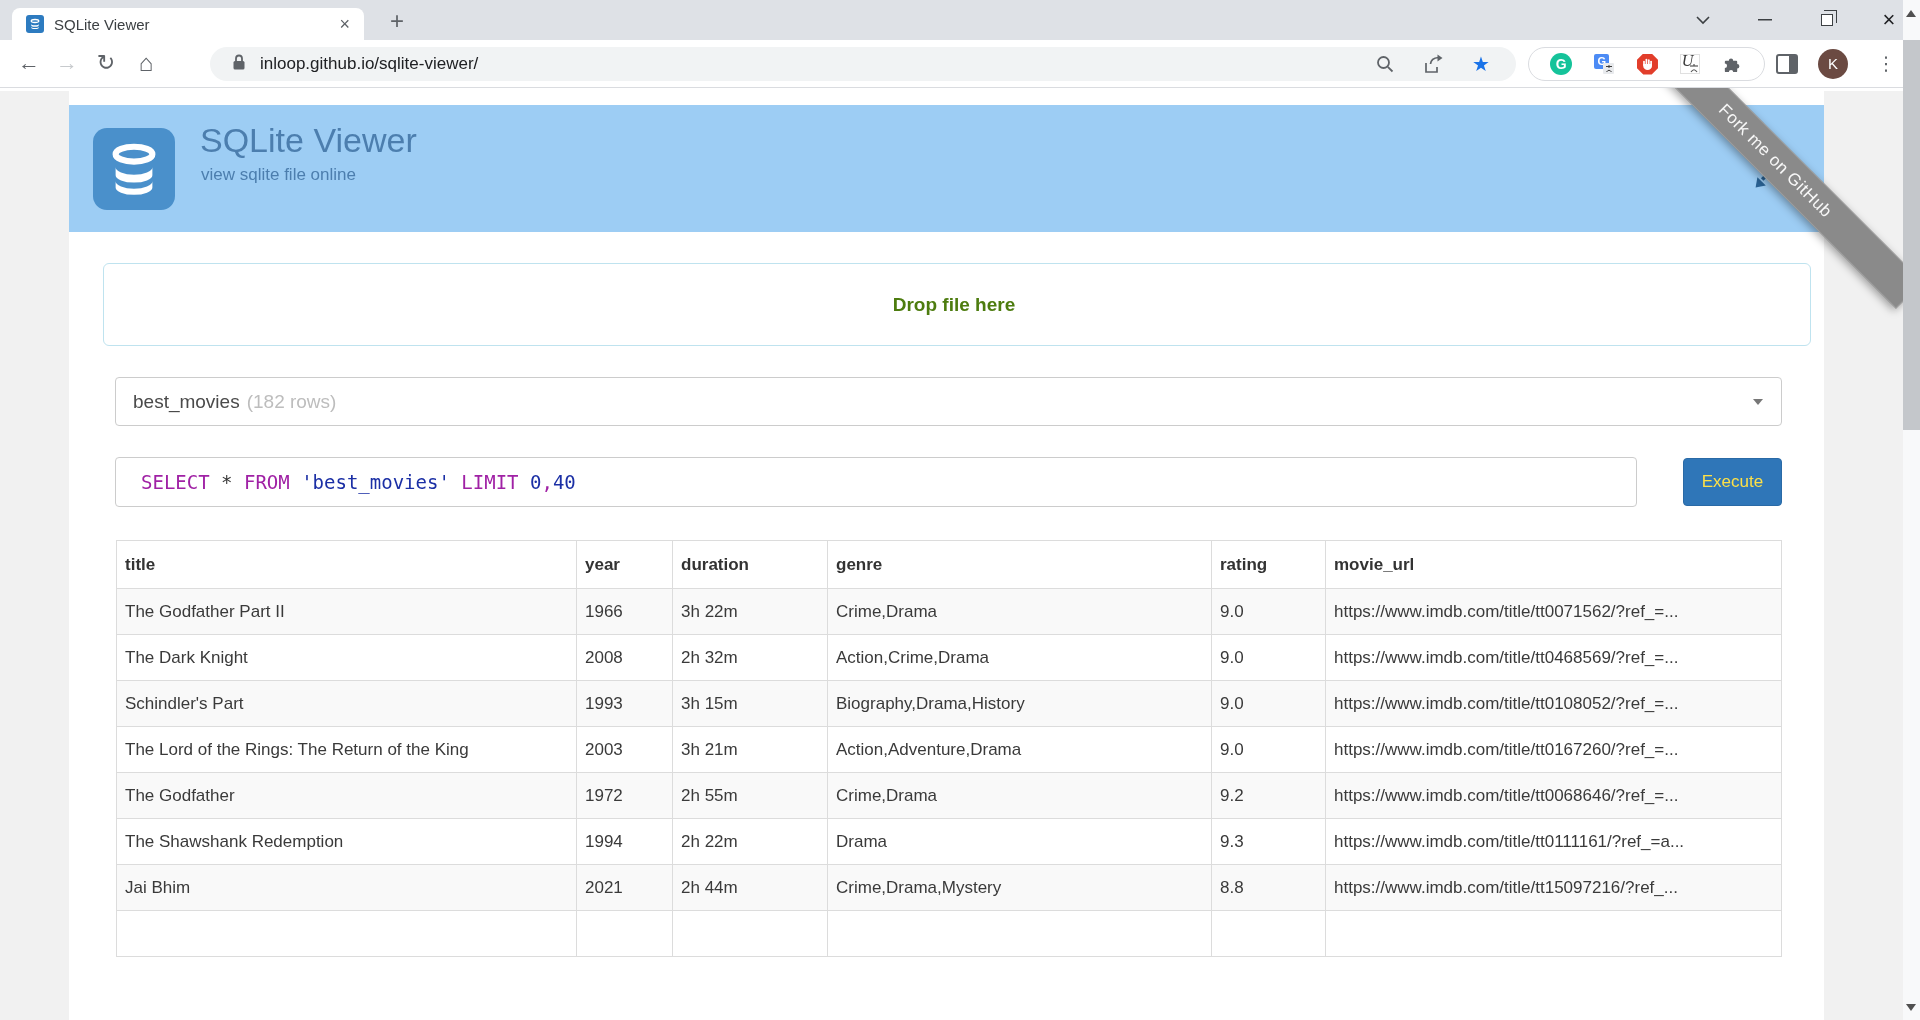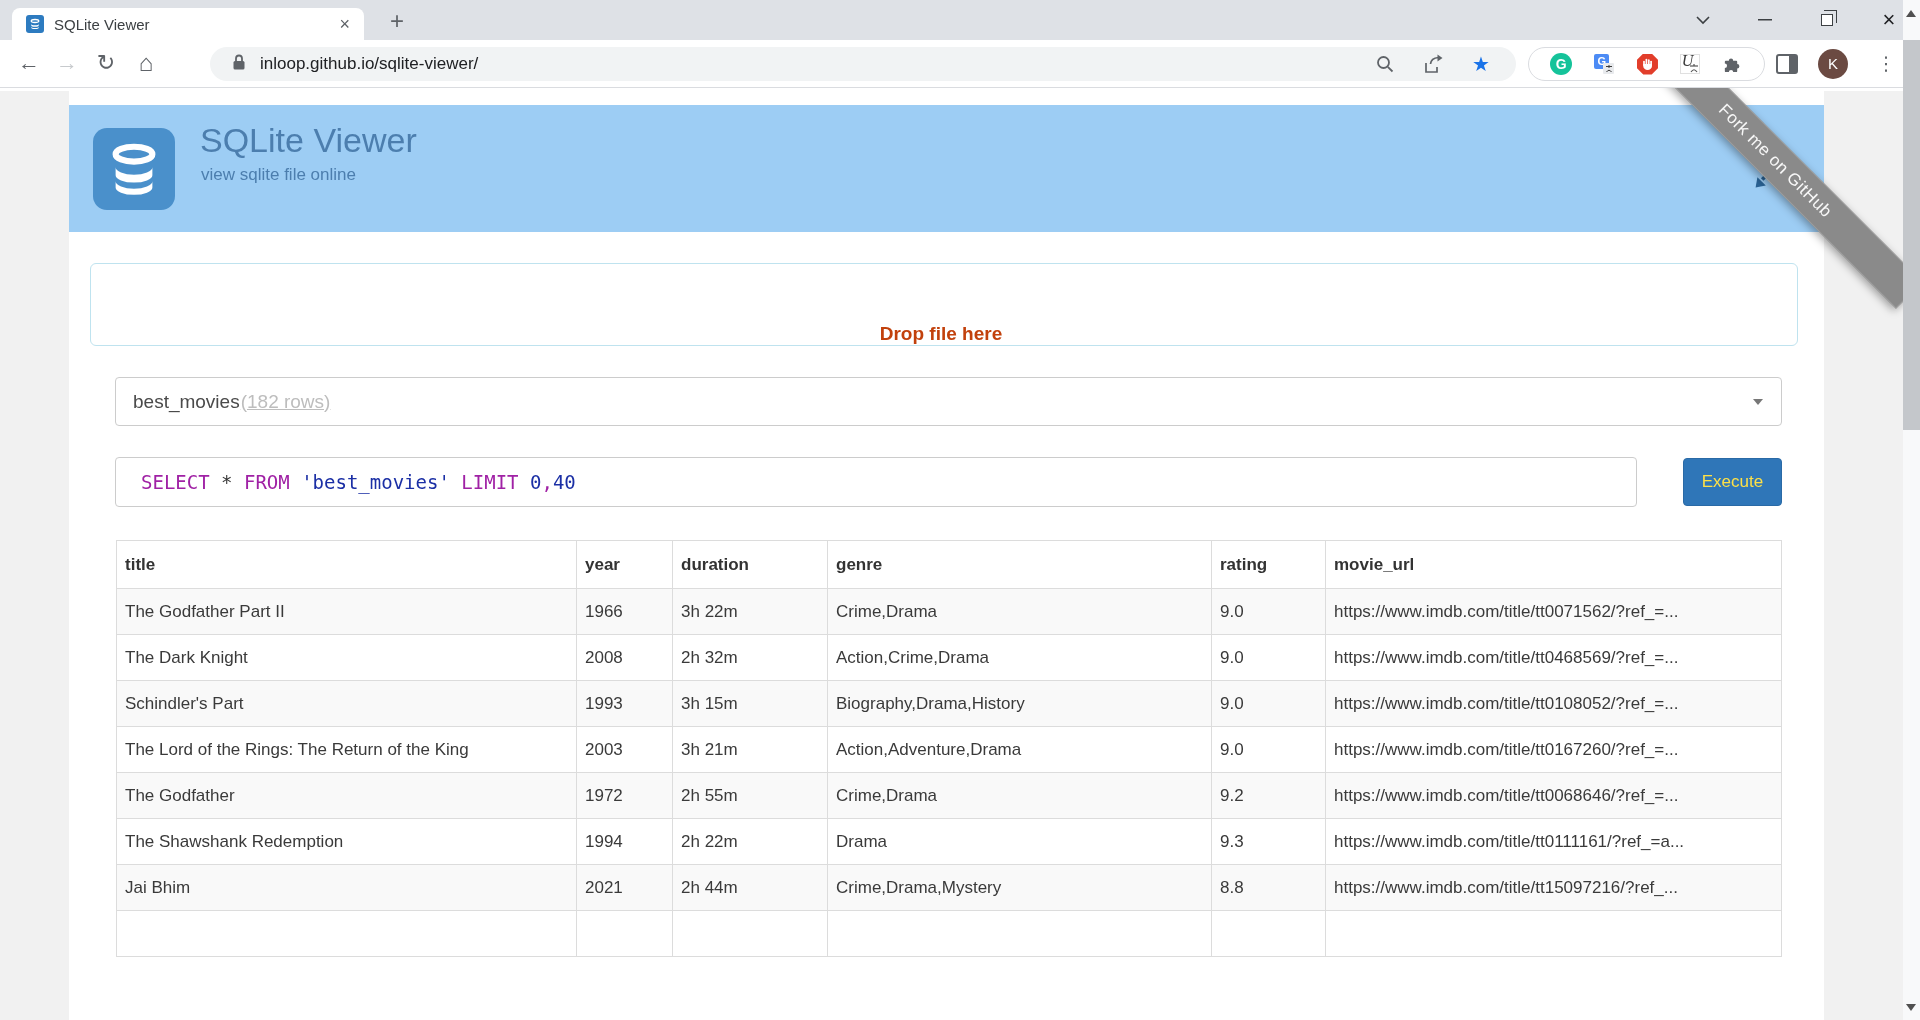--- a/index.html
+++ b/index.html
@@ -65,32 +65,32 @@
   .tweet { position:absolute; left:1683px; top:62px; width:24px; height:24px; }
 
   .fork-wrap { position:absolute; top:0; right:17px; width:250px; height:250px; overflow:hidden; pointer-events:none; }
   .fork-band {
     position:absolute; left:-68px; top:54px; width:380px; padding:8px 0; text-align:center;
     background:#8A8A8A; color:#F7F7F7; font-size:17px; letter-spacing:.5px;
     transform:rotate(45deg); border:1px solid #9E9E9E; box-shadow:0 3px 8px rgba(0,0,0,.35); pointer-events:auto;
   }
 
   .dropzone {
-    position:absolute; left:90px; top:175px; width:1708px; height:83px;
+    position:absolute; left:103px; top:175px; width:1708px; height:83px;
     border:1px solid #BFE3EF; border-radius:6px; background:#fff;
-    display:flex; align-items:flex-end; justify-content:center; font-size:19px; color:#c2410c;
+    display:flex; align-items:center; justify-content:center; font-size:19px; color:#4d7c0f;
   }
   .dropzone b { margin-right:6px; }
 
   .tbl-select {
     position:absolute; left:115px; top:289px; width:1667px; height:49px;
     border:1px solid #CCCCCC; border-radius:4px; background:#fff;
     display:flex; align-items:center; padding-left:17px; font-size:19px; color:#4A4A4A;
   }
-  .tbl-select .cnt { color:#BDBDBD; margin-left:1px;text-decoration:underline; }
+  .tbl-select .cnt { color:#BDBDBD; margin-left:7px; }
   .tbl-select .caret { position:absolute; right:18px; top:21px; width:0; height:0; border-left:5px solid transparent; border-right:5px solid transparent; border-top:6px solid #777; }
 
   .sqlbox {
     position:absolute; left:115px; top:369px; width:1522px; height:50px;
     border:1px solid #CCCCCC; border-radius:4px; background:#fff;
     display:flex; align-items:center; padding-left:25px;
     font-family:"DejaVu Sans Mono", monospace; font-size:19px;
   }
   .tk-kw { color:#A021A5; } .tk-str { color:#1B2FA5; } .tk-num { color:#1B2FA5; }
   .tk-pun { color:#A021A5; } .tk-pl { color:#333; }

